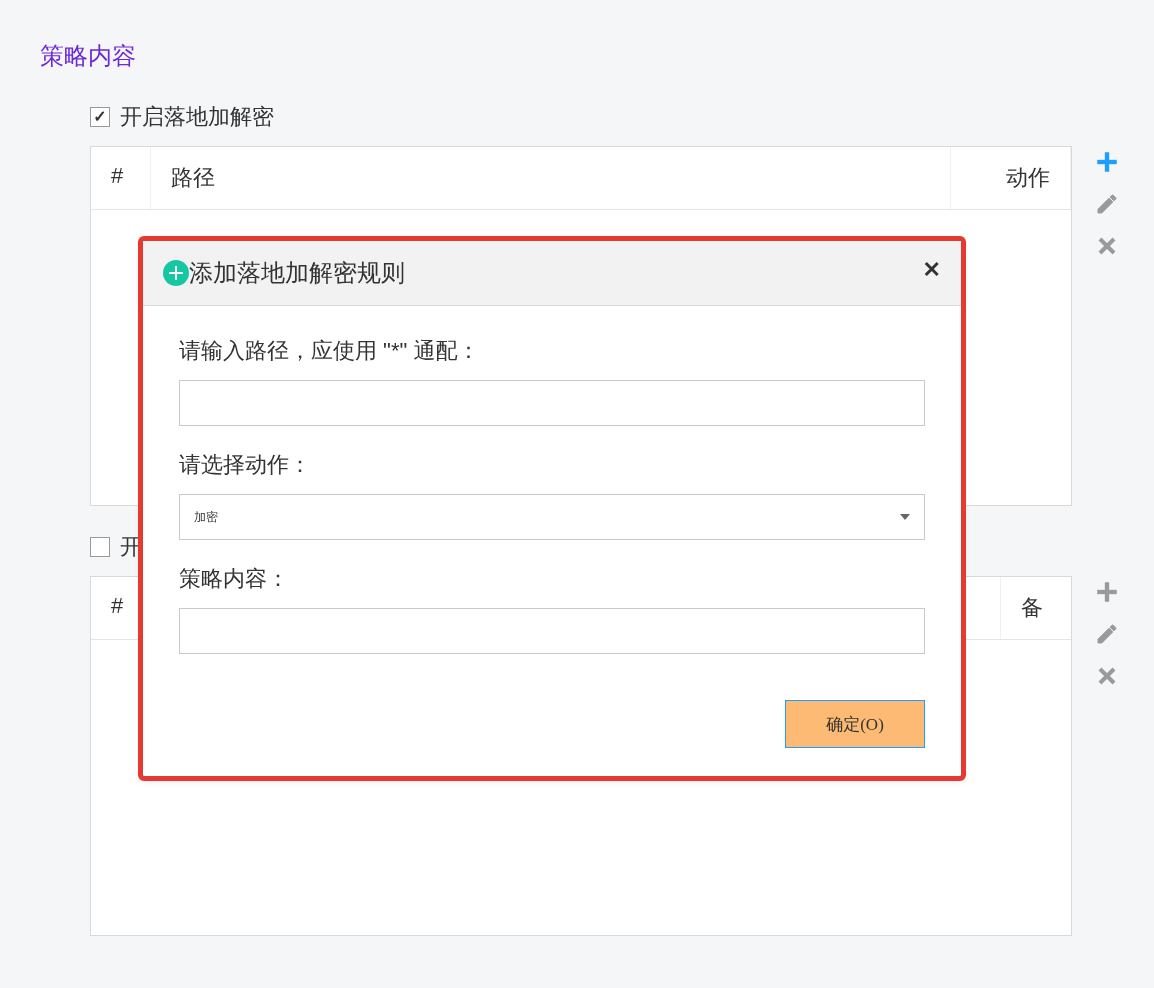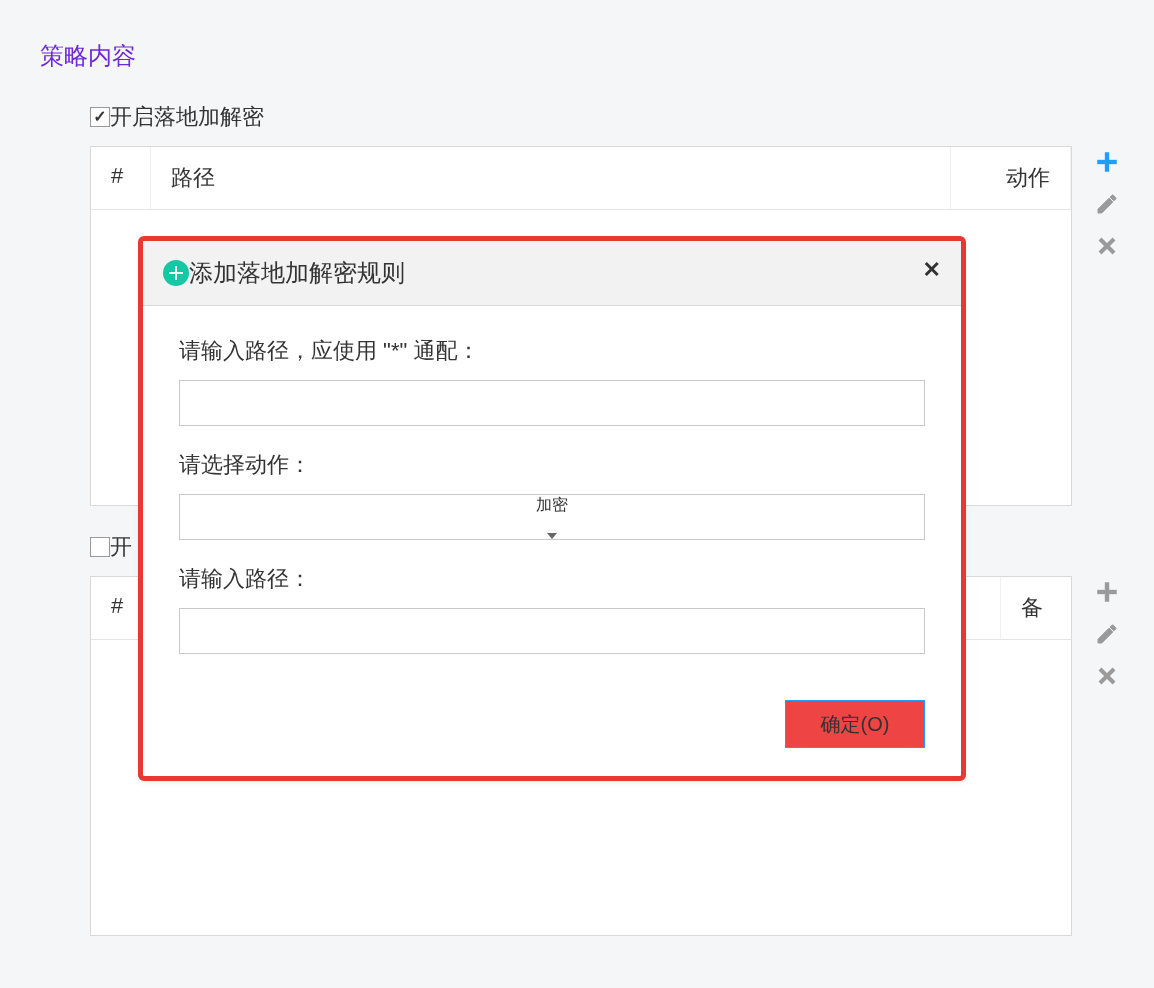--- a/index.html
+++ b/index.html
@@ -22,20 +22,21 @@
     font-weight: 400;
     margin: 0 0 30px 0;
   }
   .indent {
     margin-left: 50px;
   }
   .checkbox-row {
     display: flex;
     align-items: center;
     margin-bottom: 14px;
+    gap: 10px;
   }
   .cb {
     width: 20px;
     height: 20px;
     border: 1px solid #999;
     background: #fff;
     display: inline-flex;
     align-items: center;
     justify-content: center;
     font-size: 16px;
@@ -154,26 +155,25 @@
   .fld-label {
     font-size: 22px;
     color: #333;
     margin-bottom: 14px;
   }
   .fld-input, .fld-select {
     width: 100%;
     height: 46px;
     border: 1px solid #c9c9c9;
     background: #fff;
-    font-size: 16px;
+    font-size: 12px;
     padding: 0 14px;
     margin-bottom: 24px;
     outline: none;
     font-family: inherit;
-    flex-direction: column;
   }
   .fld-select {
     display: flex;
     align-items: center;
     justify-content: space-between;
     cursor: pointer;
   }
   .caret {
     width: 0; height: 0;
     border-left: 5px solid transparent;
@@ -183,27 +183,28 @@
   .dialog-ftr {
     display: flex;
     justify-content: flex-end;
     gap: 20px;
     padding: 12px 36px 28px 36px;
   }
   .btn {
     min-width: 140px;
     height: 48px;
     border: 1px solid #c9c9c9;
-    background: #ef4444;
-    font-size: 20px;
+    background: #fdba74;
+    font-size: 17px;
     display: flex;
     align-items: center;
     justify-content: center;
     cursor: pointer;
     color: #333;
+    font-family: Liberation Serif, serif;
   }
   .btn.primary {
     border: 1px solid #1e9fff;
     color: #333;
   }
 </style>
 </head>
 <body>
 
 <div class="page">
@@ -290,20 +291,20 @@
     <div class="dialog-body">
       <div class="fld-label">请输入路径，应使用 "*" 通配：</div>
       <input class="fld-input" type="text" value="" style="">
 
       <div class="fld-label">请选择动作：</div>
       <div class="fld-select">
         <span>加密</span>
         <span class="caret"></span>
       </div>
 
-      <div class="fld-label">请输入路径：</div>
+      <div class="fld-label">策略内容：</div>
       <input class="fld-input" type="text" value="" style="">
     </div>
     <div class="dialog-ftr">
       <div class="btn primary">确定(O)</div>
     </div>
   </div>
 </div>
 
 </body></html>

